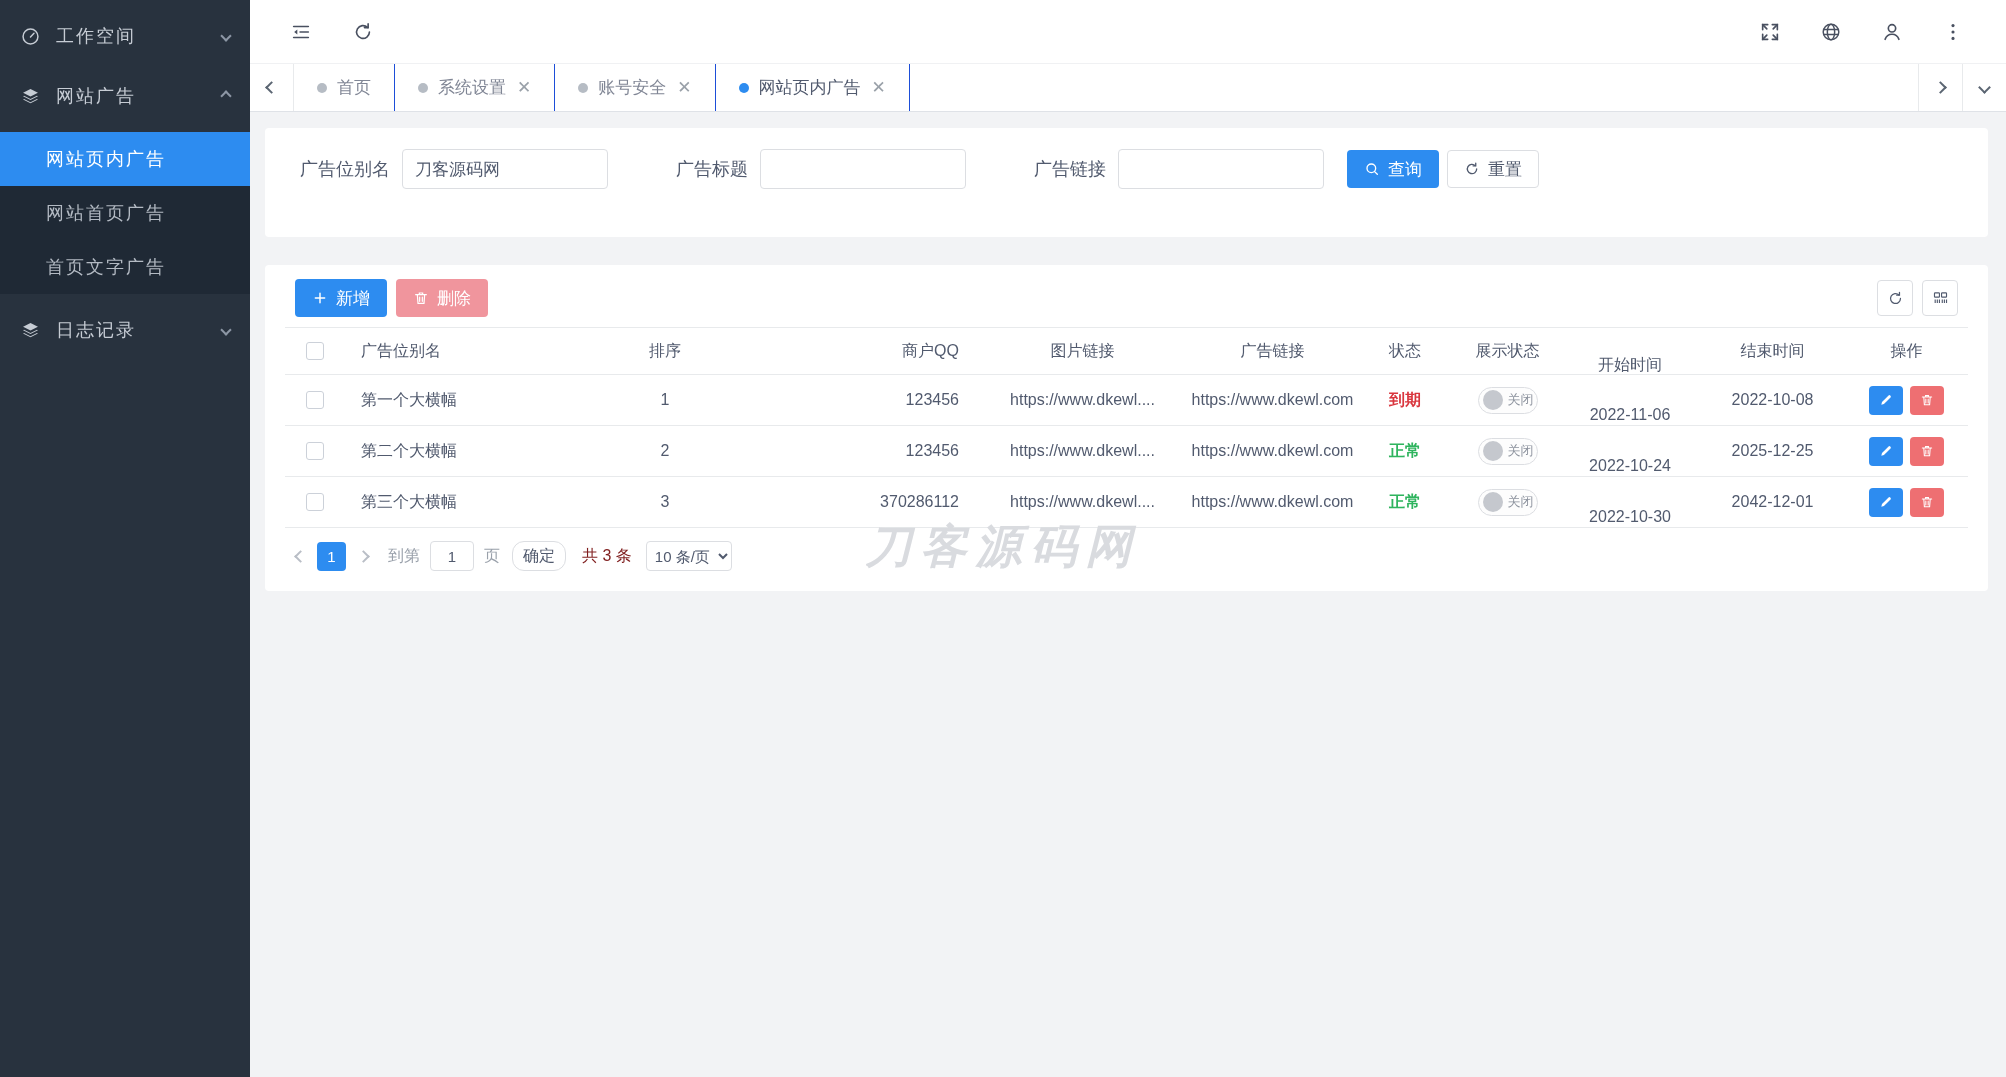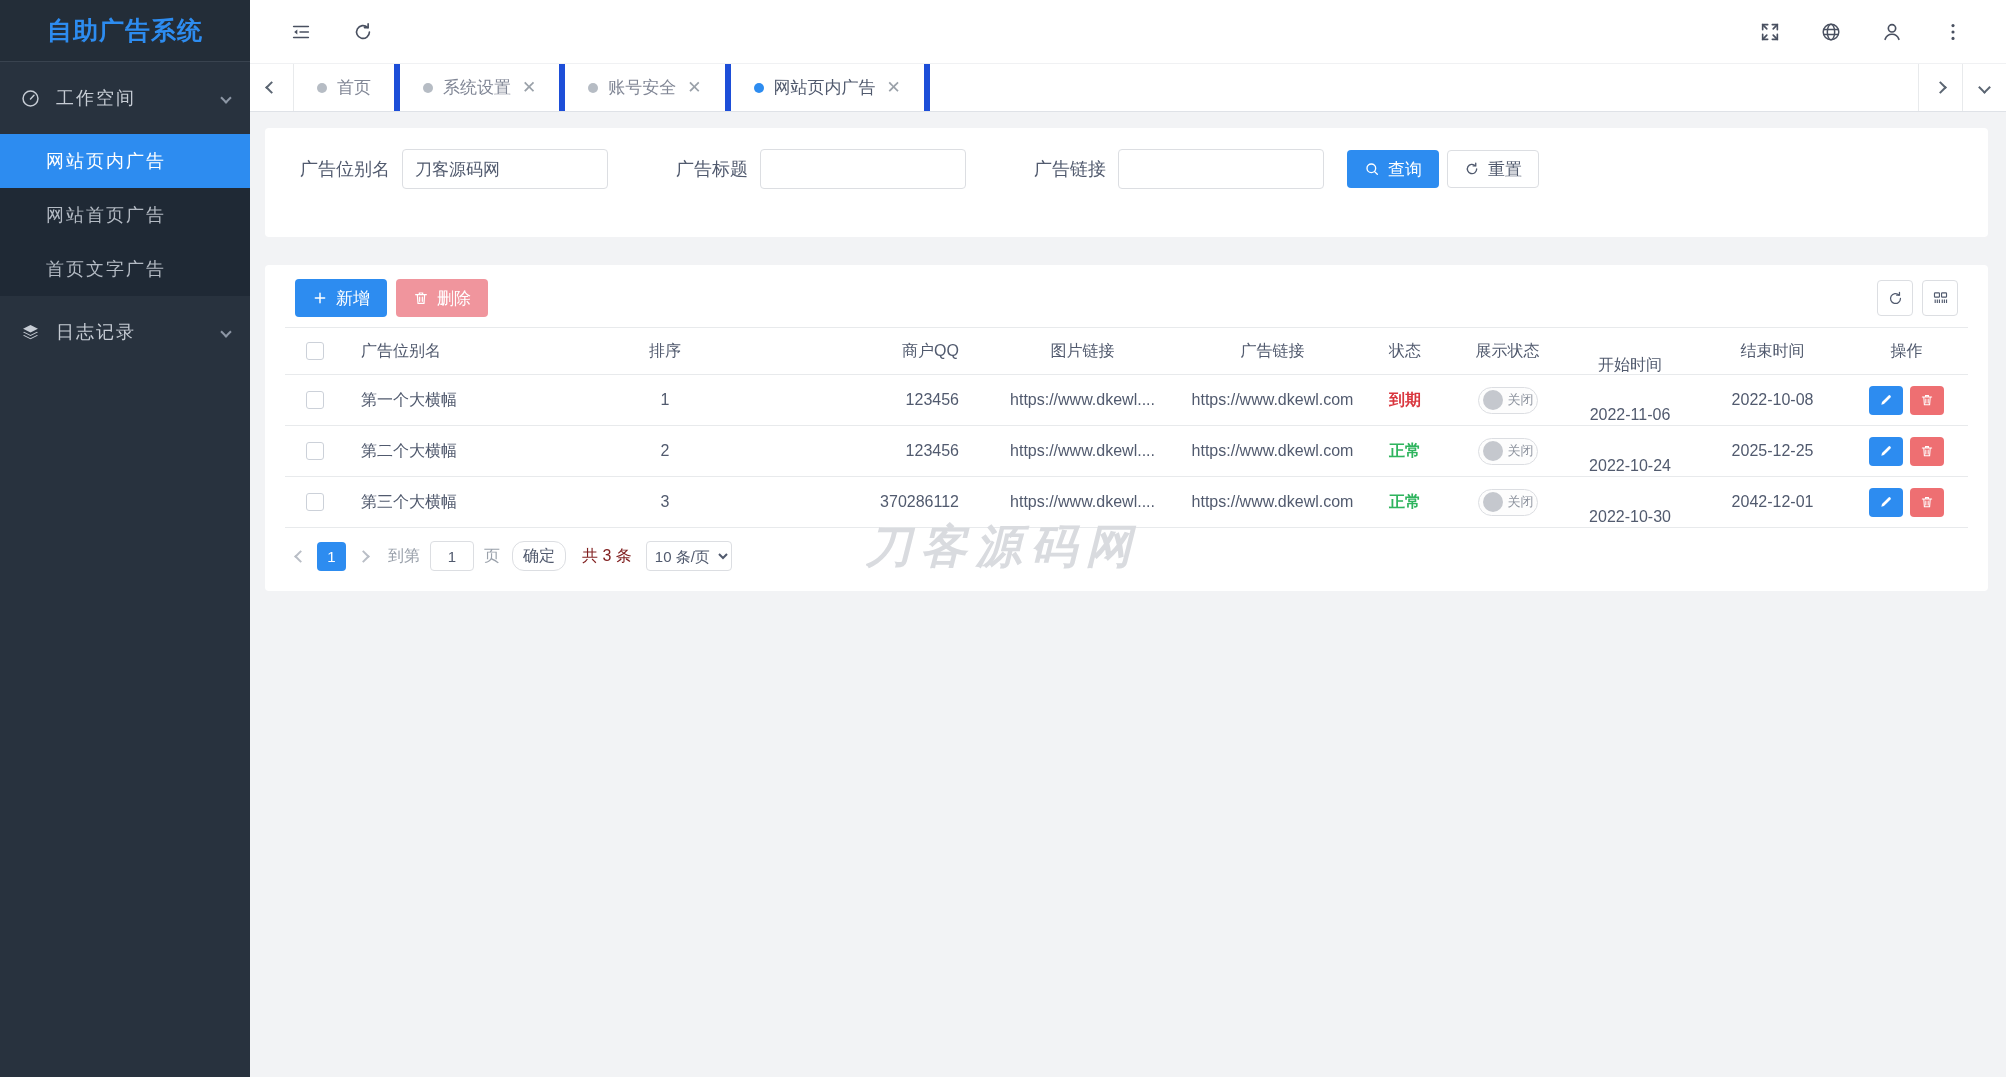--- a/index.html
+++ b/index.html
@@ -44,21 +44,21 @@
   .tb-right .tb-icon { margin-left:0; }
 
   .tabbar { height:49px; background:#fff; border-top:1px solid #f0f1f3;
             border-bottom:1px solid #dfe2e7; display:flex; align-items:stretch; }
   .tab-nav { width:44px; display:flex; align-items:center; justify-content:center;
              cursor:pointer; color:#5b6572; }
   .tab-nav.first { border-right:1px solid #e8eaec; }
   .tab-nav.right { border-left:1px solid #e8eaec; }
   .tabs { display:flex; align-items:stretch; }
   .tab { display:flex; align-items:center; gap:10px; padding:0 23px;
-         border-right:6px solid #1d4ed8; font-size:17px; color:#808695; cursor:pointer; }
+         border-right:1px solid #1d4ed8; font-size:17px; color:#808695; cursor:pointer; }
   .tab .dot { width:10px; height:10px; border-radius:50%; background:#b6bcc4; flex-shrink:0; }
   .tab.active { color:#515a6e; }
   .tab.active .dot { background:#2d8cf0; }
   .tab .close { font-size:17px; color:#9aa1a9; margin-left:1px; line-height:1; }
   .tab-spacer { flex:1; }
 
   
   .content { flex:1; padding:16px 18px 0 15px; overflow:hidden; }
 
   .filter-card { background:#fff; border-radius:4px; height:109px; padding:21px 30px 0 35px; }
@@ -134,31 +134,41 @@
                font-size:15px; color:#515a6e; padding:0 4px; margin-left:4px; outline:none; }
 
   .watermark { position:absolute; left:1003px; top:516px; transform:translateX(-50%);
                font-size:46px; font-weight:bold; font-style:italic; letter-spacing:9px;
                color:#d9dbdf; z-index:5; pointer-events:none; white-space:nowrap; }
 </style>
 </head>
 <body>
 
 <aside class="sidebar">
-  <div class="logo">自助广告系统</div>
   <nav class="menu">
       <div class="menu-item">
         <span class="mi-icon">
           <svg viewBox="0 0 24 24" fill="none" stroke="currentColor" stroke-width="1.7" stroke-linecap="round">
             <circle cx="12" cy="12" r="8.5"></circle>
             <path d="M12 12.5l4-4.2"></path>
           </svg>
         </span>
         <span class="mi-label">工作空间</span>
         <span class="chev chev-d"></span>
+      </div>
+      <div class="menu-item">
+        <span class="mi-icon">
+          <svg viewBox="0 0 24 24" fill="currentColor">
+            <path d="M12 3.5l8.5 4.2L12 11.9 3.5 7.7z"></path>
+            <path d="M4.6 11.1L12 14.8l7.4-3.7 1.1.6L12 16 3.5 11.7z"></path>
+            <path d="M4.6 14.9L12 18.6l7.4-3.7 1.1.6L12 19.8 3.5 15.5z"></path>
+          </svg>
+        </span>
+        <span class="mi-label">网站广告</span>
+        <span class="chev chev-u"></span>
       </div>
       <div class="submenu">
         <div class="submenu-item active">
           <span>网站页内广告</span>
         </div>
         <div class="submenu-item">
           <span>网站首页广告</span>
         </div>
         <div class="submenu-item">
           <span>首页文字广告</span>

